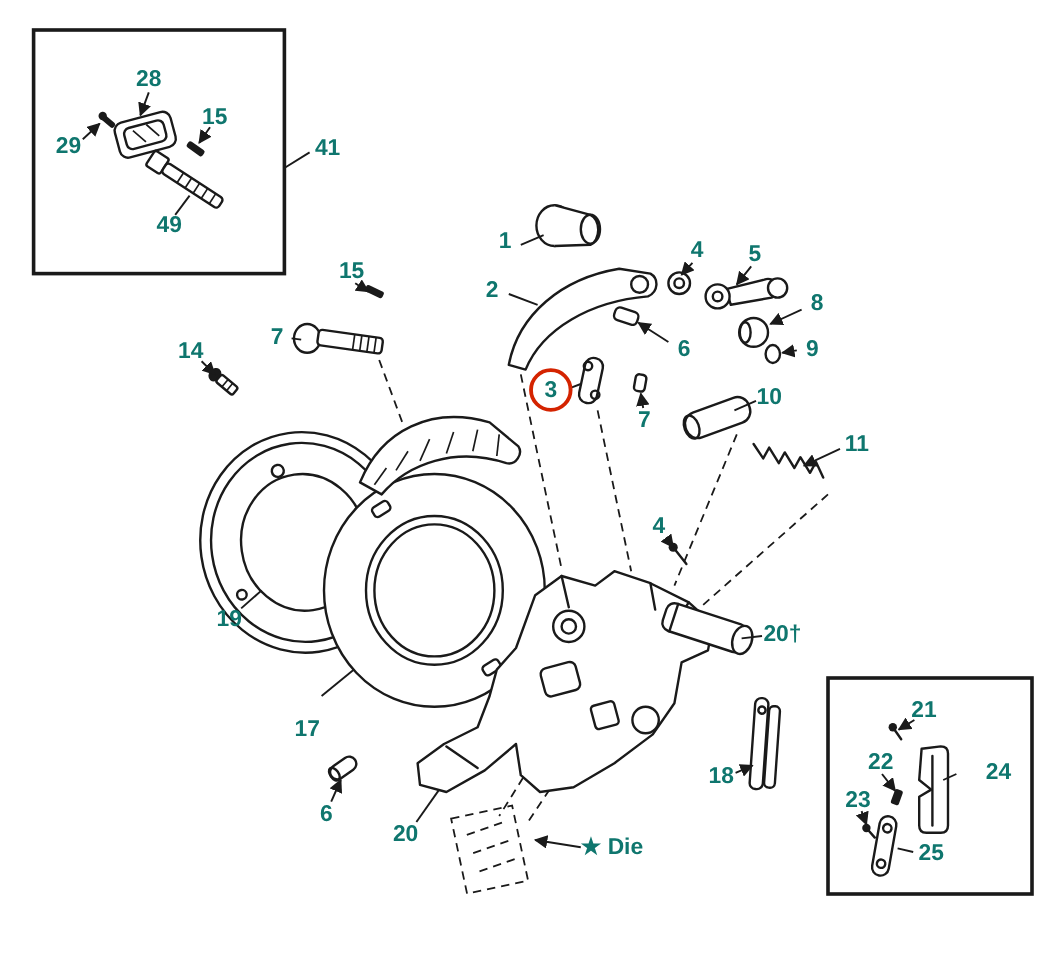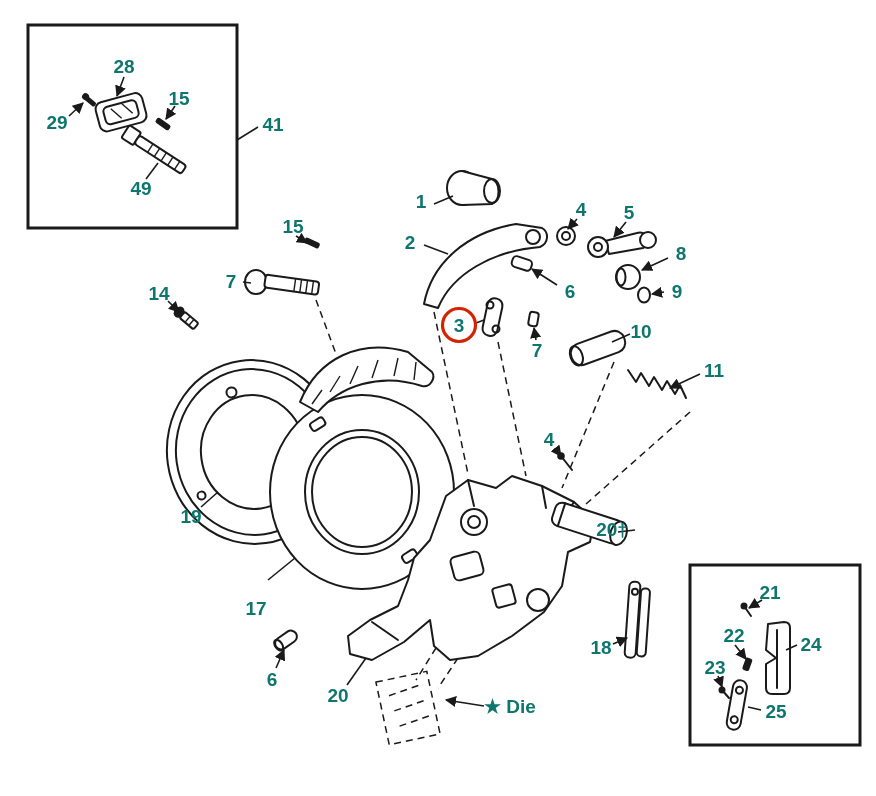--- a/index.html
+++ b/index.html
@@ -270,29 +270,29 @@
   <div class="callout" style="left:641px;top:331px">10</div>
   <div class="callout" style="left:714px;top:370px">11</div>
   <div class="callout" style="left:549px;top:439px">4</div>
   <div class="callout" style="left:231px;top:281px">7</div>
   <div class="callout" style="left:159px;top:293px">14</div>
   <div class="callout" style="left:293px;top:226px">15</div>
   <div class="callout" style="left:191px;top:516px">19</div>
   <div class="callout" style="left:256px;top:608px">17</div>
   <div class="callout" style="left:338px;top:695px">20</div>
   <div class="callout" style="left:601px;top:647px">18</div>
-  <div class="callout" style="left:612px;top:529px">20†</div>
+  <div class="callout" style="left:652px;top:529px">20†</div>
   <div class="callout" style="left:272px;top:679px">6</div>
   <div class="callout" style="left:510px;top:706px">★ Die</div>
 
   <div class="callout" style="left:124px;top:66px">28</div>
   <div class="callout" style="left:57px;top:122px">29</div>
   <div class="callout" style="left:179px;top:98px">15</div>
   <div class="callout" style="left:141px;top:188px">49</div>
   <div class="callout" style="left:273px;top:124px">41</div>
 
   <div class="callout" style="left:770px;top:592px">21</div>
   <div class="callout" style="left:734px;top:635px">22</div>
   <div class="callout" style="left:715px;top:667px">23</div>
-  <div class="callout" style="left:811px;top:644px">24</div>
+  <div class="callout" style="left:832px;top:644px">24</div>
   <div class="callout" style="left:776px;top:711px">25</div>
 
 </div>
 
 </body></html>

